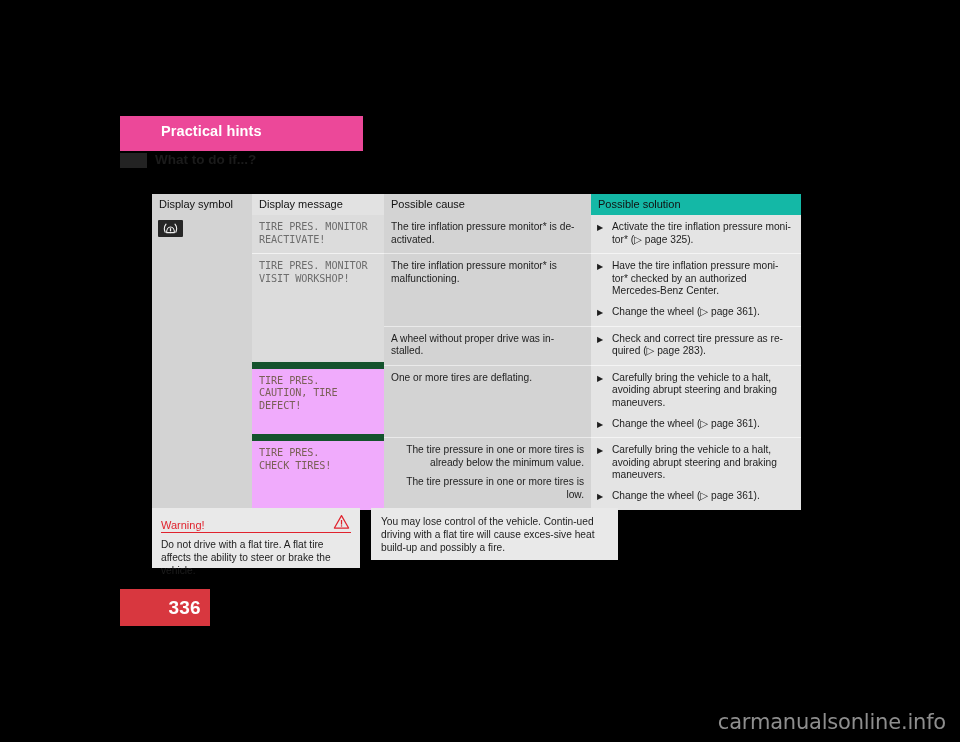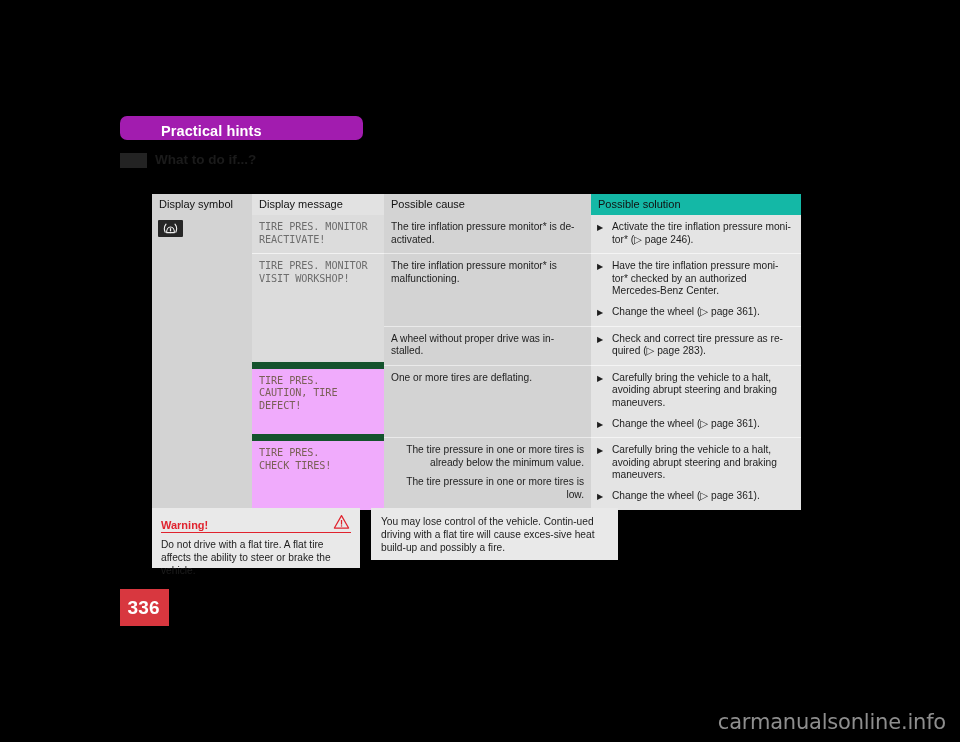--- a/index.html
+++ b/index.html
@@ -22,23 +22,22 @@
     width: 960px;
     height: 742px;
   }
 
   
   .chapter-banner {
     position: absolute;
     left: 120px;
     top: 116px;
     width: 243px;
-    height: 24px;
-    background: #a21caf;
-    border-radius: 7px;
+    height: 35px;
+    background: #ec4899;
   }
   .chapter-banner-label {
     position: absolute;
     left: 41px;
     top: 7px;
     font-size: 14.5px;
     font-weight: bold;
     color: #ffffff;
     letter-spacing: 0.1px;
   }
@@ -181,21 +180,21 @@
     padding: 7px 9px 0 9px;
   }
   .warn-head {
     position: relative;
     height: 18px;
     border-bottom: 1.6px solid #e0232e;
     margin-bottom: 6px;
   }
   .warn-title {
     font-size: 11px;
-    font-weight: bold;
+    font-weight: normal;
     color: #e0232e;
   }
   .warn-tri {
     position: absolute;
     right: 1px;
     top: -1px;
   }
   .warn-body {
     font-size: 10.2px;
     line-height: 12.8px;
@@ -215,21 +214,21 @@
     font-size: 10.2px;
     line-height: 12.8px;
     color: #1d1d1d;
   }
 
   
   .page-num-box {
     position: absolute;
     left: 120px;
     top: 589px;
-    width: 49px;
+    width: 90px;
     height: 37px;
     background: #d8373f;
   }
   .page-num {
     position: absolute;
     right: 9px;
     top: 8px;
     font-size: 19px;
     font-weight: bold;
     color: #ffffff;
@@ -290,21 +289,21 @@
           </div>
         </td>
         <td class="cell-msg noborder">
           <div>TIRE PRES. MONITOR</div>
           <div>REACTIVATE!</div>
         </td>
         <td class="cell-cause noborder">The tire inflation pressure monitor* is de-activated.</td>
         <td class="cell-sol noborder">
           <div class="bullet-item">
             <span class="bullet-mark">▶</span>
-            <span>Activate the tire inflation pressure moni-tor* (▷ page 246).</span>
+            <span>Activate the tire inflation pressure moni-tor* (▷ page 325).</span>
           </div>
         </td>
       </tr>
 
       <tr>
         <td class="cell-msg" rowspan="2">
           <div>TIRE PRES. MONITOR</div>
           <div>VISIT WORKSHOP!</div>
         </td>
         <td class="cell-cause">The tire inflation pressure monitor* is malfunctioning.</td>

